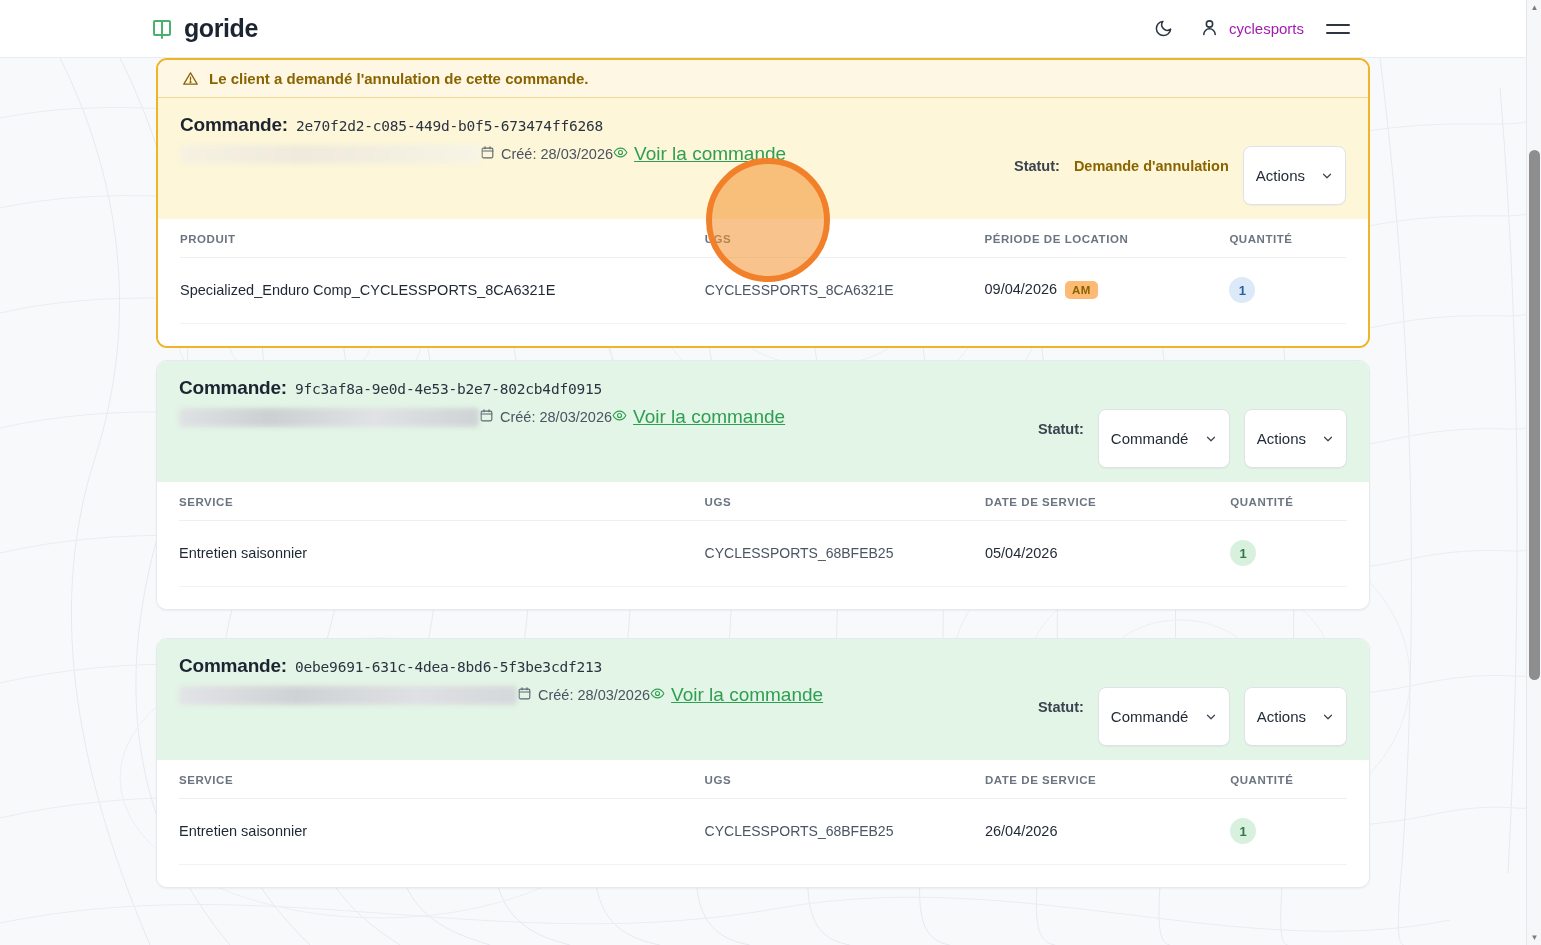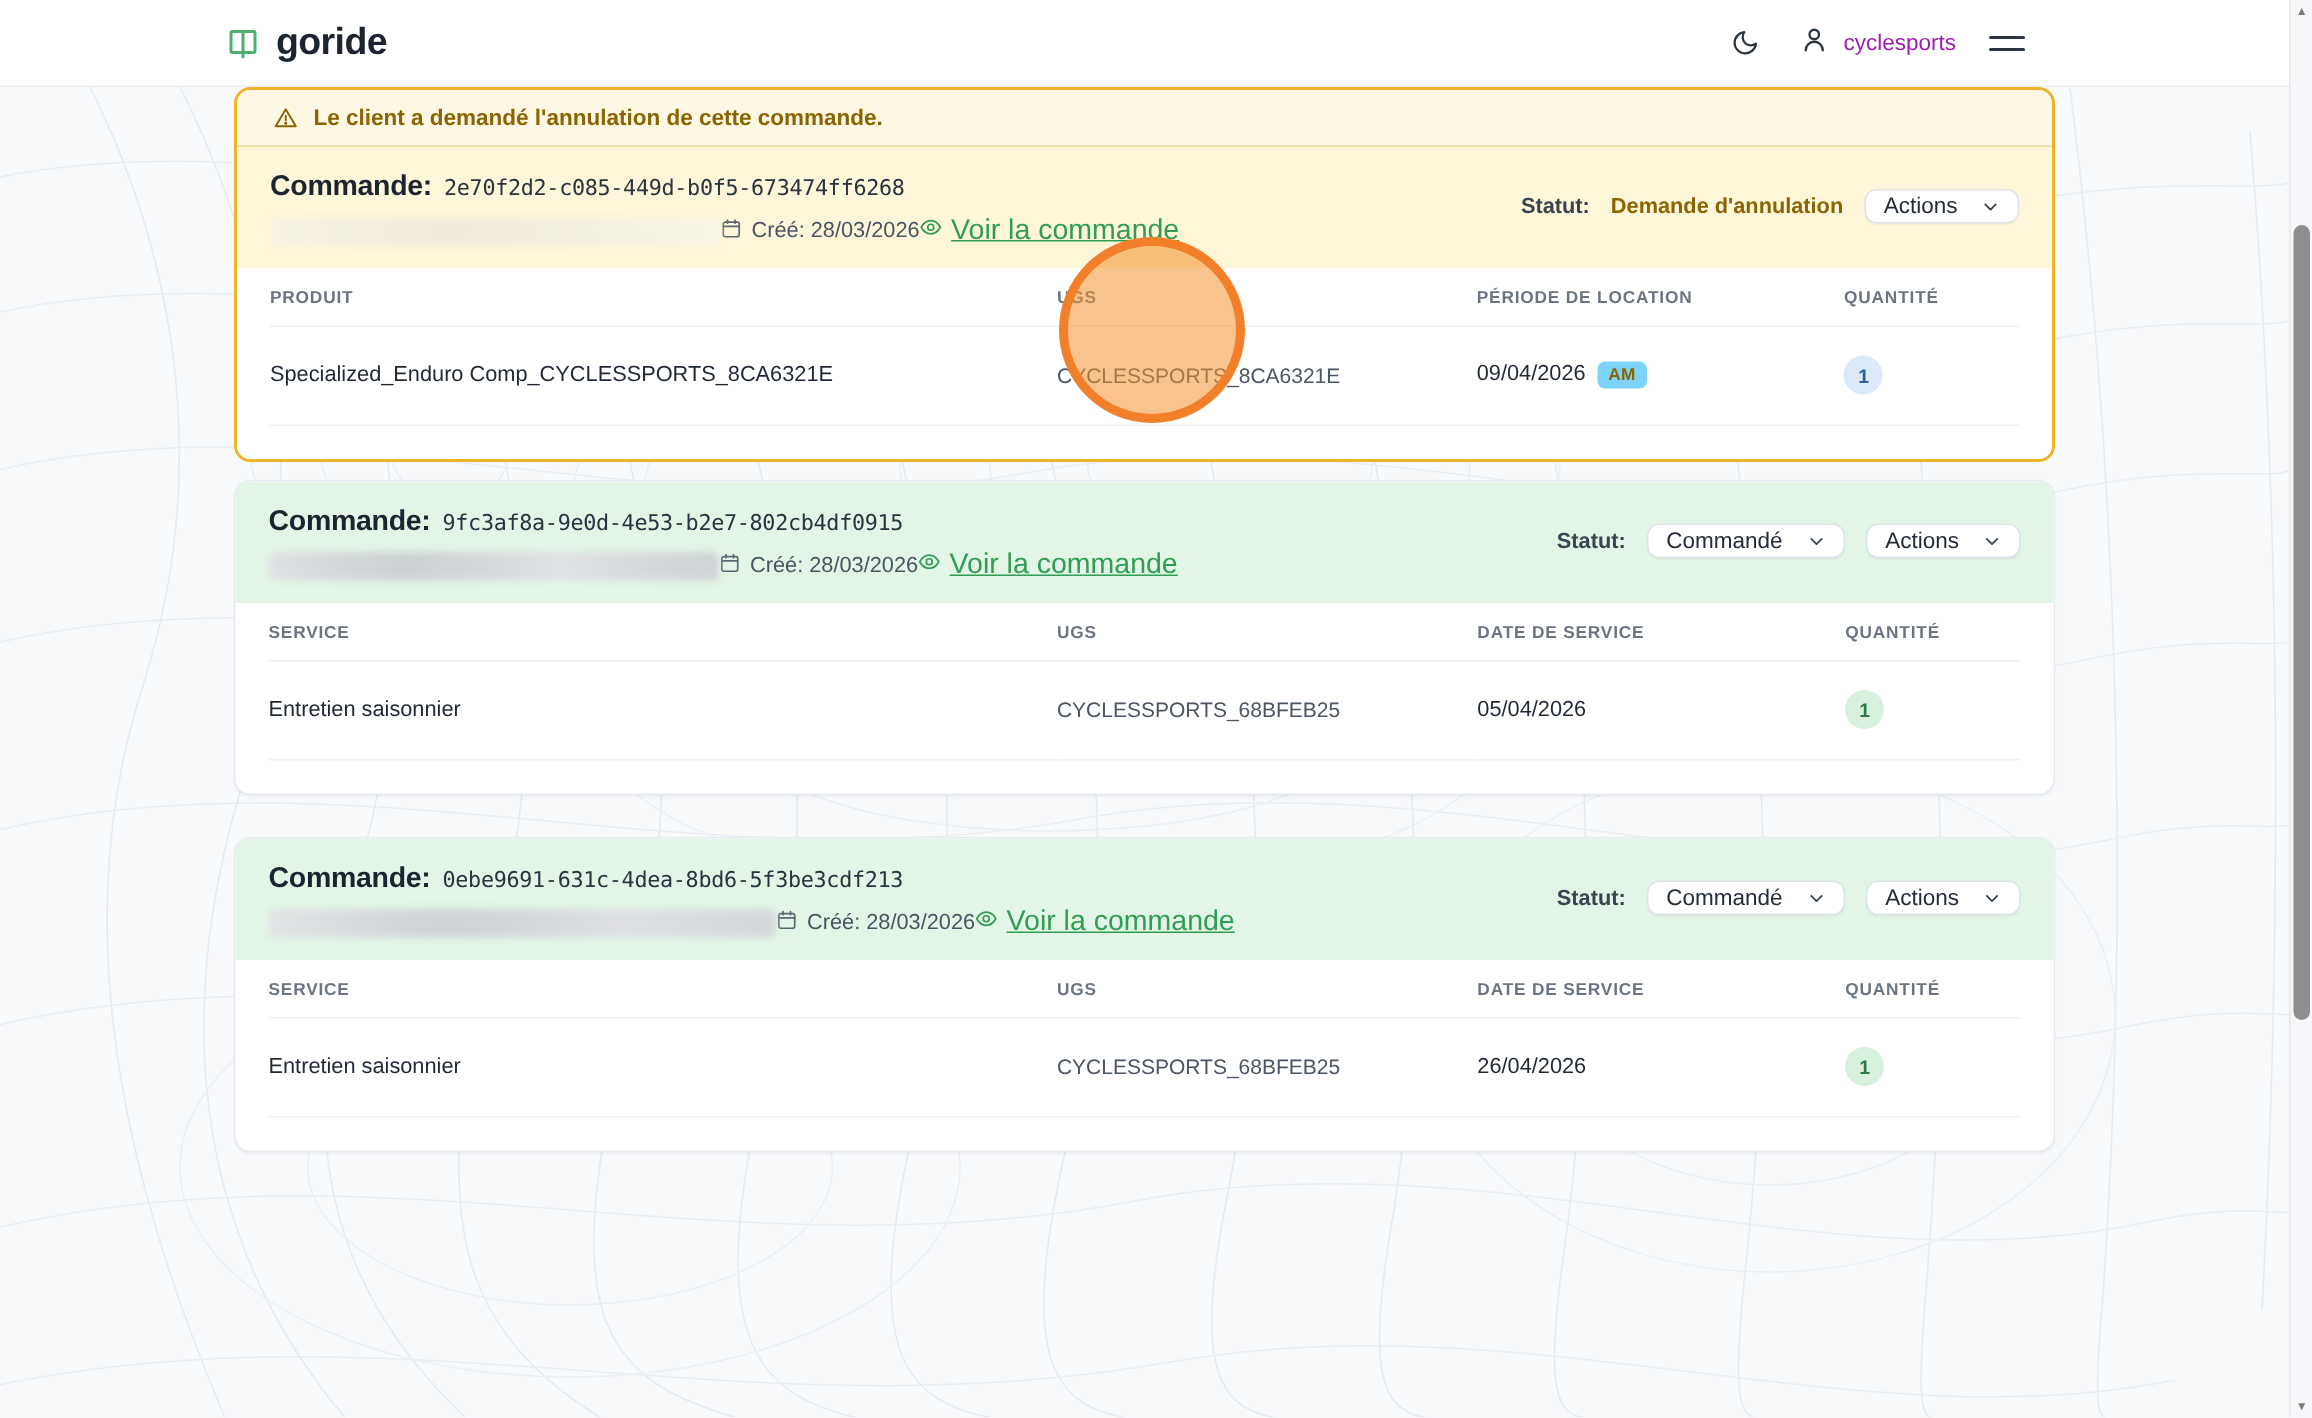--- a/index.html
+++ b/index.html
@@ -159,24 +159,25 @@
   .status-value {
     font-size: 14.5px; font-weight: bold; color: #8a6400;
     white-space: nowrap;
   }
   .select-box, .actions-btn {
     display: flex; align-items: center; justify-content: space-between;
     gap: 16px;
     background: #fff;
     border: 1px solid #dfe3e9;
     border-radius: 8px;
-    padding: 2px 12px;
+    padding: 20px 12px;
     font-size: 15px; color: #232c38;
     cursor: pointer;
     box-shadow: 0 1px 1px rgba(16,24,40,.04);
+    margin-top: 20px;
   }
   .select-box { min-width: 132px; }
   .actions-btn { min-width: 96px; }
   .chev { width: 12px; height: 12px; flex: 0 0 auto; }
 
   
   .tbl-wrap { background: #fff; padding: 0 22px 22px 22px; }
   table { width: 100%; border-collapse: collapse; }
   thead th {
     text-align: left;
@@ -193,21 +194,21 @@
     vertical-align: middle;
   }
   tbody td.name { font-weight: normal; }
   .sku-txt { font-size: 14px; color: #4b5563; }
 
   .pill {
     display: inline-block;
     font-size: 11.5px; font-weight: bold;
     padding: 3px 7px; border-radius: 5px;
     margin-left: 8px;
-    background: #7dd3fc; color: #8a6400;
+    background: #fdba74; color: #8a6400;
     letter-spacing: .3px;
   }
   .qty {
     display: inline-flex; align-items: center; justify-content: center;
     width: 26px; height: 26px; border-radius: 50%;
     font-size: 13px; font-weight: bold;
   }
   .qty.blue  { background: #dce9f8; color: #2b5f9e; }
   .qty.green { background: #d8f1de; color: #2f7a47; }
 

